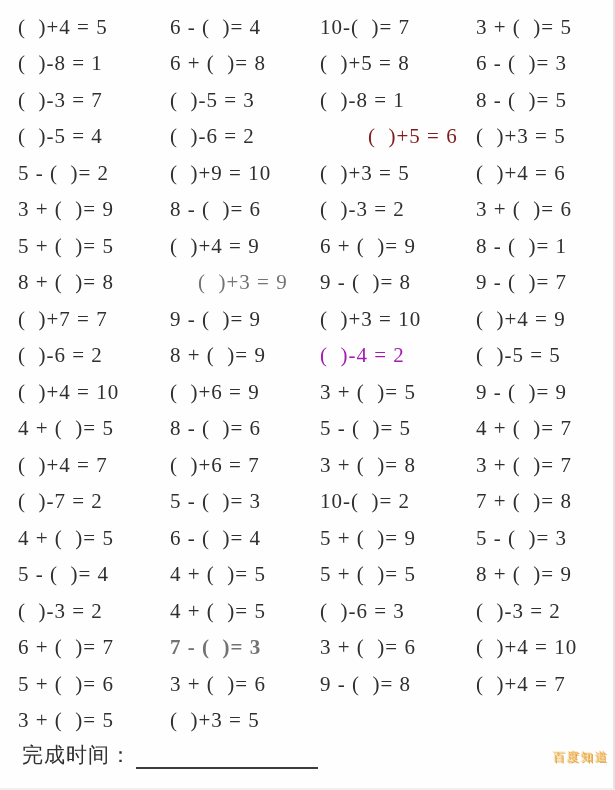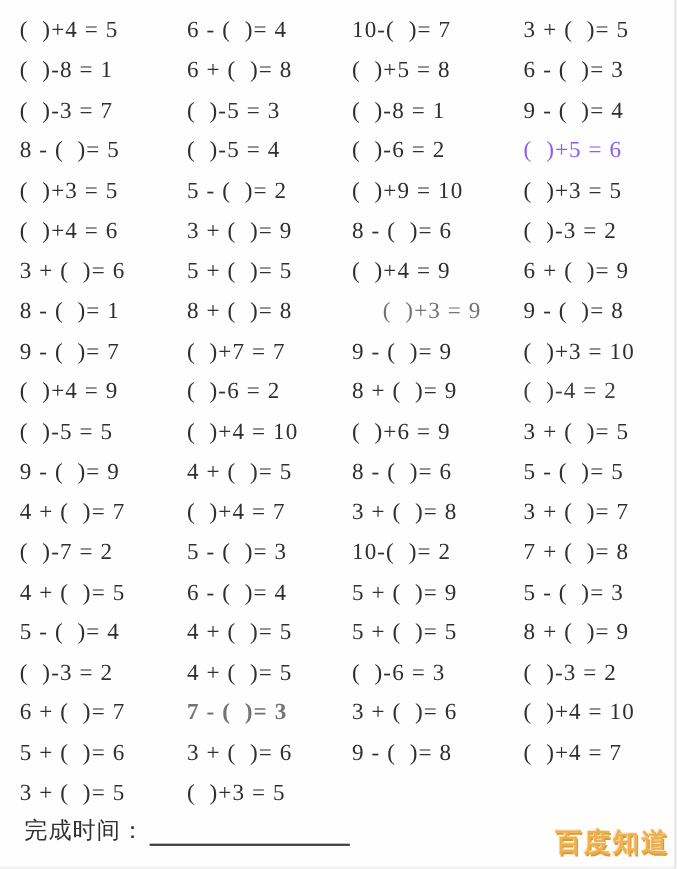--- a/index.html
+++ b/index.html
@@ -49,49 +49,48 @@
   .blank-line {
     display: inline-block;
     width: 182px;
     height: 22px;
     margin-left: 4px;
     border-bottom: 2px solid #3c3c3c;
   }
   .watermark {
     position: absolute;
     right: 4px;
-    bottom: 6px;
+    bottom: 22px;
     font-family: "Liberation Sans", "DejaVu Sans", sans-serif;
-    font-size: 24px;
-    font-weight: bold;
+    font-size: 12px;
+    font-weight: normal;
     letter-spacing: 2px;
     text-shadow: -1px -1px 0 #f9e6bb, 1px 1px 0 #dd9a33;
   }
 </style>
 </head>
 <body>
 
 <div class="page">
   <div class="grid">
       <div class="cell" style="color: rgb(47, 47, 47);">(  )+4 = 5</div>
       <div class="cell" style="color: rgb(47, 47, 47);">6 - (  )= 4</div>
       <div class="cell" style="color: rgb(47, 47, 47);">10-(  )= 7</div>
       <div class="cell" style="color: rgb(47, 47, 47);">3 + (  )= 5</div>
       <div class="cell" style="color: rgb(47, 47, 47);">(  )-8 = 1</div>
       <div class="cell" style="color: rgb(47, 47, 47);">6 + (  )= 8</div>
       <div class="cell" style="color: rgb(47, 47, 47);">(  )+5 = 8</div>
       <div class="cell" style="color: rgb(47, 47, 47);">6 - (  )= 3</div>
       <div class="cell" style="color: rgb(47, 47, 47);">(  )-3 = 7</div>
       <div class="cell" style="color: rgb(47, 47, 47);">(  )-5 = 3</div>
       <div class="cell" style="color: rgb(47, 47, 47);">(  )-8 = 1</div>
-      <div class="cell" style="color: rgb(47, 47, 47);">9 - (  )= 4</div>
       <div class="cell" style="color: rgb(47, 47, 47);">8 - (  )= 5</div>
       <div class="cell" style="color: rgb(47, 47, 47);">(  )-5 = 4</div>
       <div class="cell" style="color: rgb(47, 47, 47);">(  )-6 = 2</div>
-      <div class="cell" style="color: #8b5cf6;">(  )+5 = 6</div>
+      <div class="cell" style="color: #7f1d1d; margin-left: 48px;">(  )+5 = 6</div>
       <div class="cell" style="color: rgb(47, 47, 47);">(  )+3 = 5</div>
       <div class="cell" style="color: rgb(47, 47, 47);">5 - (  )= 2</div>
       <div class="cell" style="color: rgb(47, 47, 47);">(  )+9 = 10</div>
       <div class="cell" style="color: rgb(47, 47, 47);">(  )+3 = 5</div>
       <div class="cell" style="color: rgb(47, 47, 47);">(  )+4 = 6</div>
       <div class="cell" style="color: rgb(47, 47, 47);">3 + (  )= 9</div>
       <div class="cell" style="color: rgb(47, 47, 47);">8 - (  )= 6</div>
       <div class="cell" style="color: rgb(47, 47, 47);">(  )-3 = 2</div>
       <div class="cell" style="color: rgb(47, 47, 47);">3 + (  )= 6</div>
       <div class="cell" style="color: rgb(47, 47, 47);">5 + (  )= 5</div>
@@ -101,31 +100,32 @@
       <div class="cell" style="color: rgb(47, 47, 47);">8 + (  )= 8</div>
       <div class="cell" style="color: #737373; margin-left: 28px;">(  )+3 = 9</div>
       <div class="cell" style="color: rgb(47, 47, 47);">9 - (  )= 8</div>
       <div class="cell" style="color: rgb(47, 47, 47);">9 - (  )= 7</div>
       <div class="cell" style="color: rgb(47, 47, 47);">(  )+7 = 7</div>
       <div class="cell" style="color: rgb(47, 47, 47);">9 - (  )= 9</div>
       <div class="cell" style="color: rgb(47, 47, 47);">(  )+3 = 10</div>
       <div class="cell" style="color: rgb(47, 47, 47);">(  )+4 = 9</div>
       <div class="cell" style="color: rgb(47, 47, 47);">(  )-6 = 2</div>
       <div class="cell" style="color: rgb(47, 47, 47);">8 + (  )= 9</div>
-      <div class="cell" style="color: #404040;">(  )-4 = 2</div>
+      <div class="cell" style="color: #a21caf;">(  )-4 = 2</div>
       <div class="cell" style="color: rgb(47, 47, 47);">(  )-5 = 5</div>
       <div class="cell" style="color: rgb(47, 47, 47);">(  )+4 = 10</div>
       <div class="cell" style="color: rgb(47, 47, 47);">(  )+6 = 9</div>
       <div class="cell" style="color: rgb(47, 47, 47);">3 + (  )= 5</div>
       <div class="cell" style="color: rgb(47, 47, 47);">9 - (  )= 9</div>
       <div class="cell" style="color: rgb(47, 47, 47);">4 + (  )= 5</div>
       <div class="cell" style="color: rgb(47, 47, 47);">8 - (  )= 6</div>
       <div class="cell" style="color: rgb(47, 47, 47);">5 - (  )= 5</div>
       <div class="cell" style="color: rgb(47, 47, 47);">4 + (  )= 7</div>
       <div class="cell" style="color: rgb(47, 47, 47);">(  )+4 = 7</div>
+      <div class="cell" style="color: rgb(47, 47, 47);">(  )+6 = 7</div>
       <div class="cell" style="color: rgb(47, 47, 47);">3 + (  )= 8</div>
       <div class="cell" style="color: rgb(47, 47, 47);">3 + (  )= 7</div>
       <div class="cell" style="color: rgb(47, 47, 47);">(  )-7 = 2</div>
       <div class="cell" style="color: rgb(47, 47, 47);">5 - (  )= 3</div>
       <div class="cell" style="color: rgb(47, 47, 47);">10-(  )= 2</div>
       <div class="cell" style="color: rgb(47, 47, 47);">7 + (  )= 8</div>
       <div class="cell" style="color: rgb(47, 47, 47);">4 + (  )= 5</div>
       <div class="cell" style="color: rgb(47, 47, 47);">6 - (  )= 4</div>
       <div class="cell" style="color: rgb(47, 47, 47);">5 + (  )= 9</div>
       <div class="cell" style="color: rgb(47, 47, 47);">5 - (  )= 3</div>

